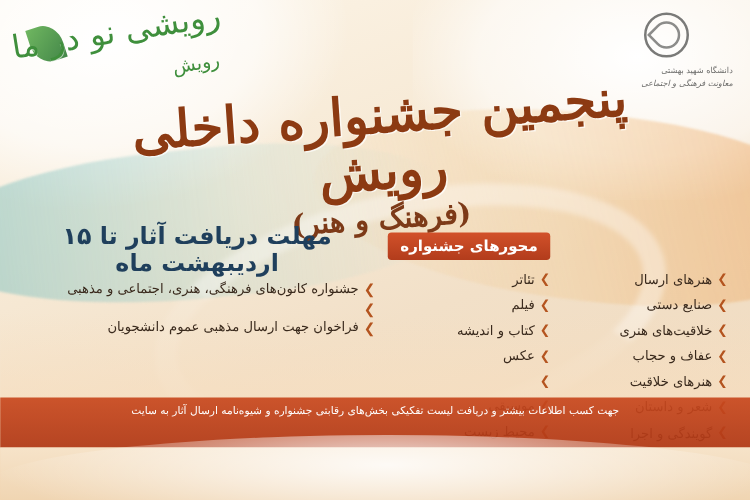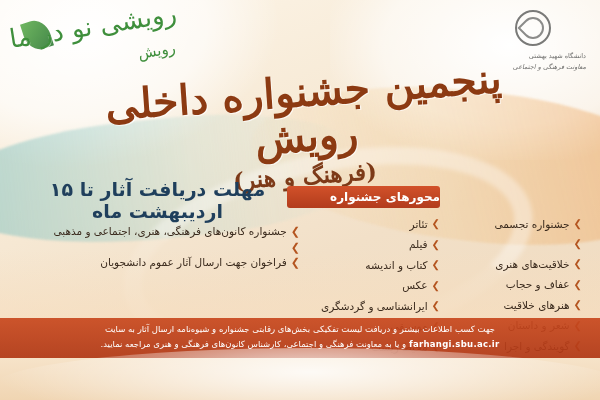--- a/index.html
+++ b/index.html
@@ -238,26 +238,27 @@
     color: #b4541f;
     font-size: 11px;
     line-height: 1;
   }
 
   
   .axes-header {
     position: absolute;
     right: 160px;
     top: 186px;
-    width: 153px;
+    width: 130px;
     height: 22px;
     background: linear-gradient(180deg, #d2512a, #b23c1c);
     color: #ffffff;
     font-size: 12px;
     font-weight: bold;
+    text-align: center;
     line-height: 22px;
     border-radius: 3px;
     direction: rtl;
   }
   .axes-wrap {
     position: absolute;
     right: 12px;
     top: 214px;
     width: 285px;
     direction: rtl;
@@ -362,34 +363,35 @@
   <div class="calls">
     <div class="call-row">
       <span class="bullet">❯</span>
       <span>جشنواره کانون‌های فرهنگی، هنری، اجتماعی و مذهبی</span>
     </div>
     <div class="call-row">
       <span class="bullet">❯</span>
     </div>
     <div class="call-row">
       <span class="bullet">❯</span>
-      <span>فراخوان جهت ارسال آثار عموم دانشجویان</span>
+      <span>فراخوان جهت ارسال مذهبی عموم دانشجویان</span>
     </div>
   </div>
 
   <div class="axes-header">محورهای جشنواره</div>
 
   <div class="axes-wrap">
     <div class="axes-col">
       <div class="axis-item">
         <span class="bullet">❯</span>
-        <span>جشنواره تجسمی</span>
-      </div>
-      <div class="axis-item">
-        <span class="bullet">❯</span>
+        <span>هنرهای ارسال</span>
+      </div>
+      <div class="axis-item">
+        <span class="bullet">❯</span>
+        <span>صنایع دستی</span>
       </div>
       <div class="axis-item">
         <span class="bullet">❯</span>
         <span>خلاقیت‌های هنری</span>
       </div>
       <div class="axis-item">
         <span class="bullet">❯</span>
         <span>عفاف و حجاب</span>
       </div>
       <div class="axis-item">
@@ -417,38 +419,33 @@
       <div class="axis-item">
         <span class="bullet">❯</span>
         <span>کتاب و اندیشه</span>
       </div>
       <div class="axis-item">
         <span class="bullet">❯</span>
         <span>عکس</span>
       </div>
       <div class="axis-item">
         <span class="bullet">❯</span>
-        <span>ایرانشناسی و گردشگری</span>
       </div>
       <div class="axis-item">
         <span class="bullet">❯</span>
         <span>موسیقی</span>
       </div>
       <div class="axis-item">
         <span class="bullet">❯</span>
         <span>محیط زیست</span>
       </div>
     </div>
   </div>
 
   <div class="footer">
     <div class="line">جهت کسب اطلاعات بیشتر و دریافت لیست تفکیکی بخش‌های رقابتی جشنواره و شیوه‌نامه ارسال آثار به سایت</div>
-    <div class="line">
-      <span class="site">farhangi.sbu.ac.ir</span>
-      <span>و یا به معاونت فرهنگی و اجتماعی، کارشناس کانون‌های فرهنگی و هنری مراجعه نمایید.</span>
-    </div>
   </div>
 
   <div class="bottom-band">
     <div class="sweep"></div>
   </div>
 
 </div>
 
 </body></html>

